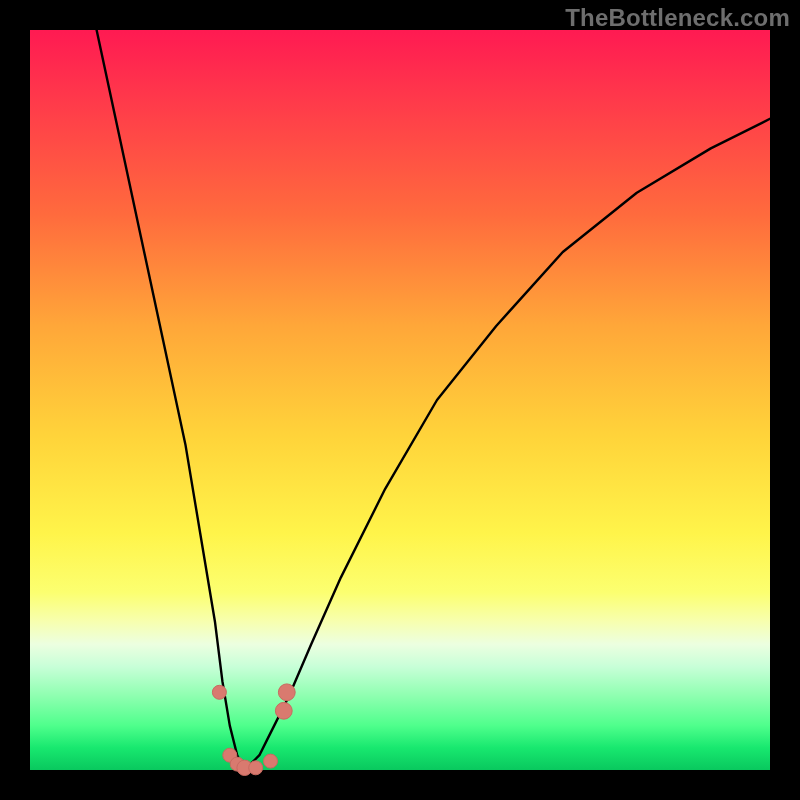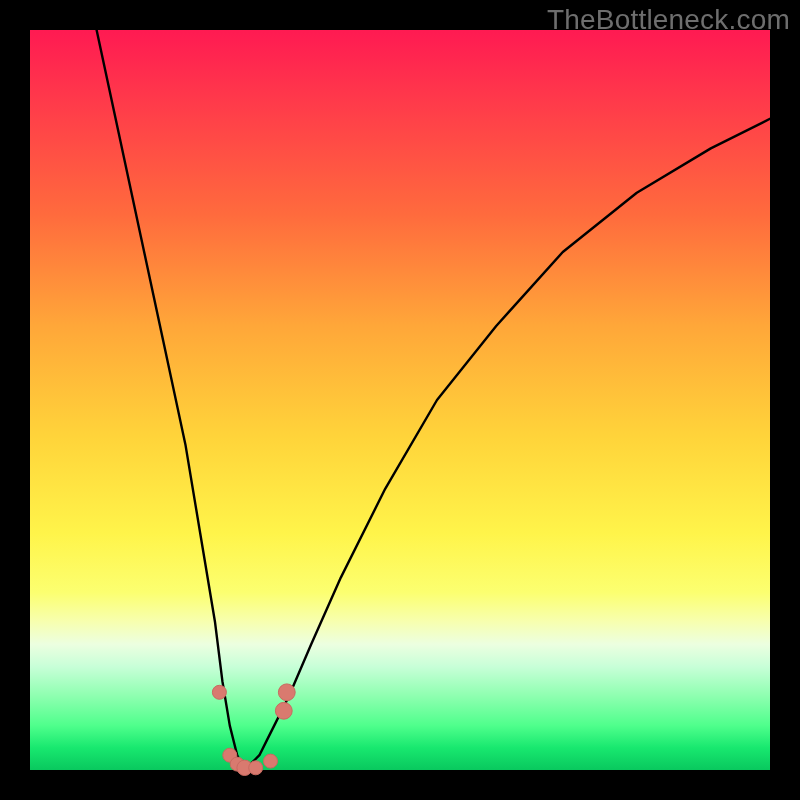--- a/index.html
+++ b/index.html
@@ -42,22 +42,22 @@
         #4fff8c 94%,
         #18e86f 97%,
         #09c85e 100%
       );
   }
   .watermark {
     position: absolute;
     top: 4px;
     right: 10px;
     color: #6e6e6e;
-    font-size: 28px;
-    font-weight: 400;
+    font-size: 24px;
+    font-weight: 700;
     letter-spacing: 0.2px;
     user-select: none;
   }
   svg.curve {
     position: absolute;
     left: 0;
     top: 0;
     width: 740px;
     height: 740px;
     overflow: visible;

